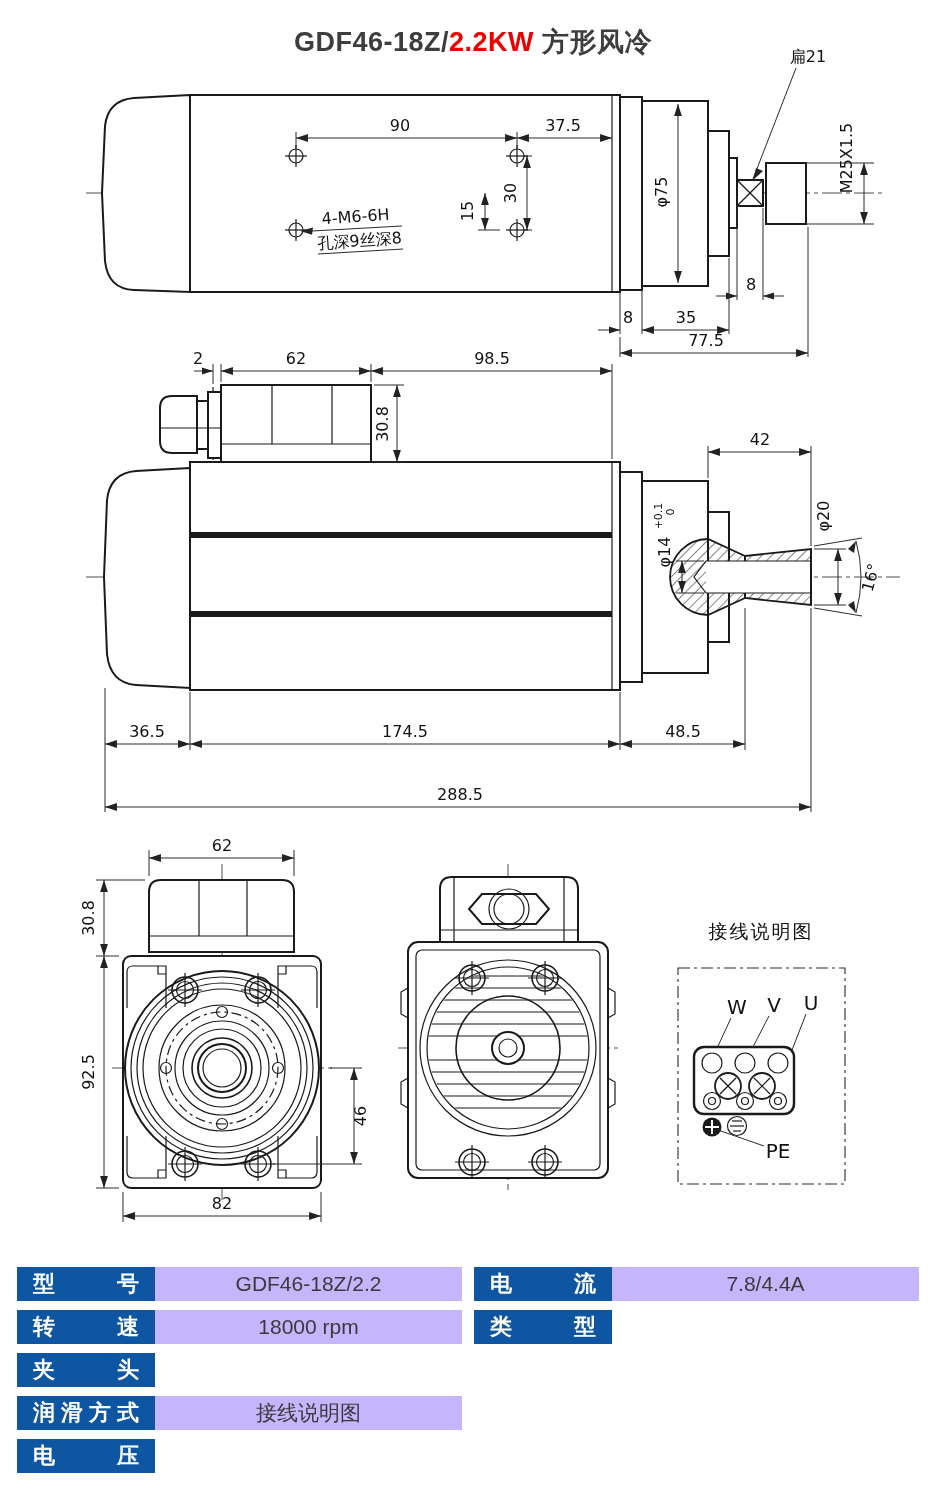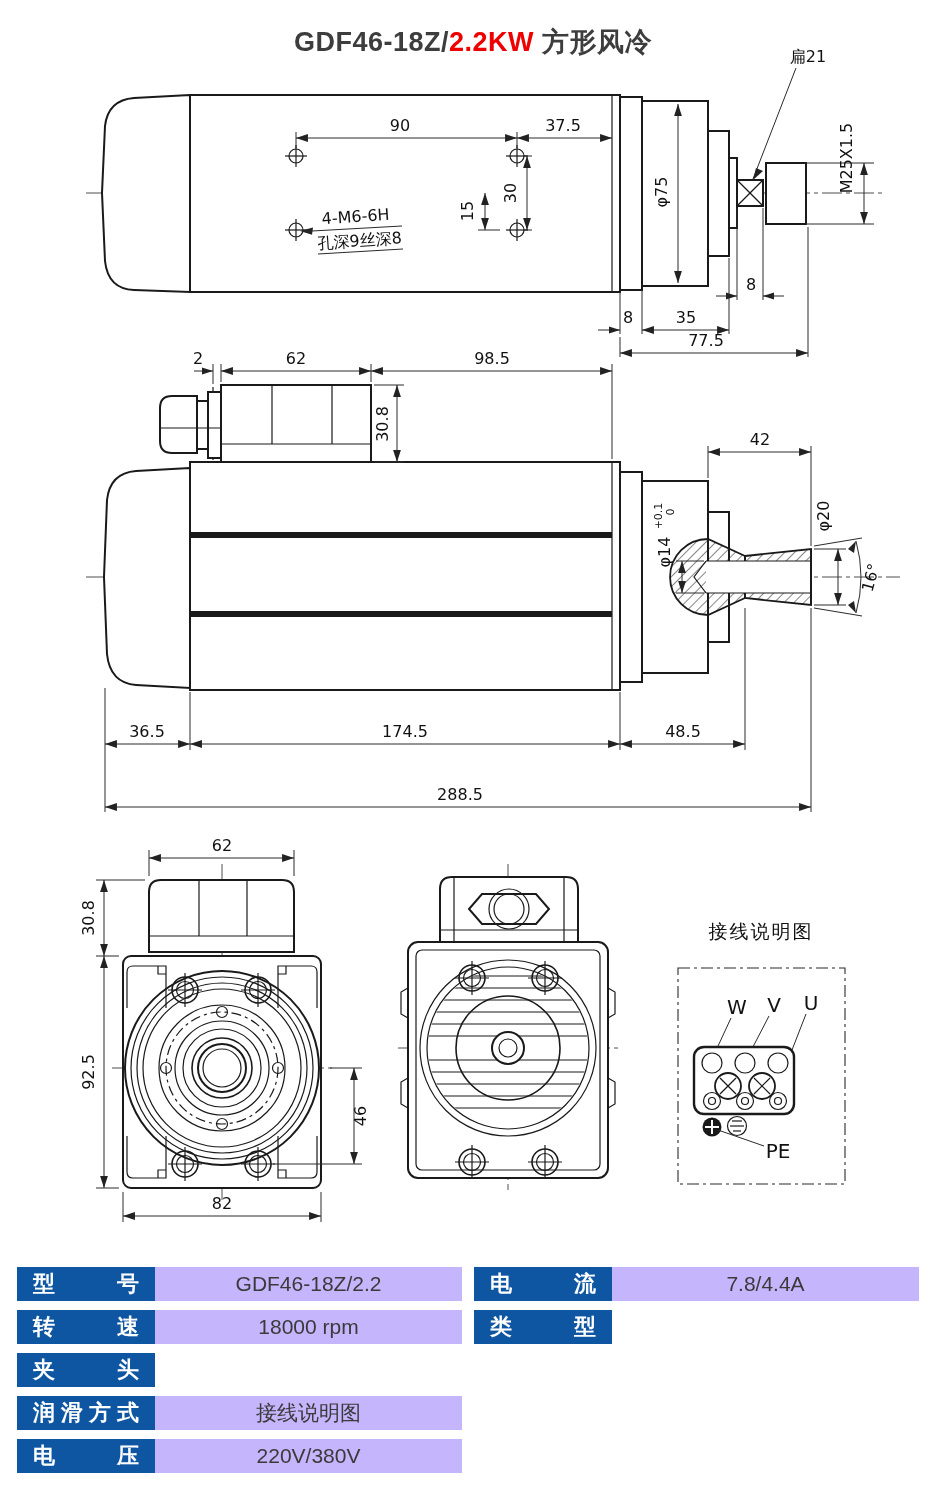--- a/index.html
+++ b/index.html
@@ -410,21 +410,20 @@
     </div>
     <div class="srow">
       <div class="shead">夹头</div>
     </div>
     <div class="srow">
       <div class="shead">润滑方式</div>
       <div class="sval">接线说明图</div>
     </div>
     <div class="srow">
       <div class="shead">电压</div>
-      <div class="sval">220V/380V</div>
     </div>
   </div>
 
   <div class="scol right">
     <div class="srow">
       <div class="shead">电流</div>
       <div class="sval">7.8/4.4A</div>
     </div>
     <div class="srow">
       <div class="shead">类型</div>

